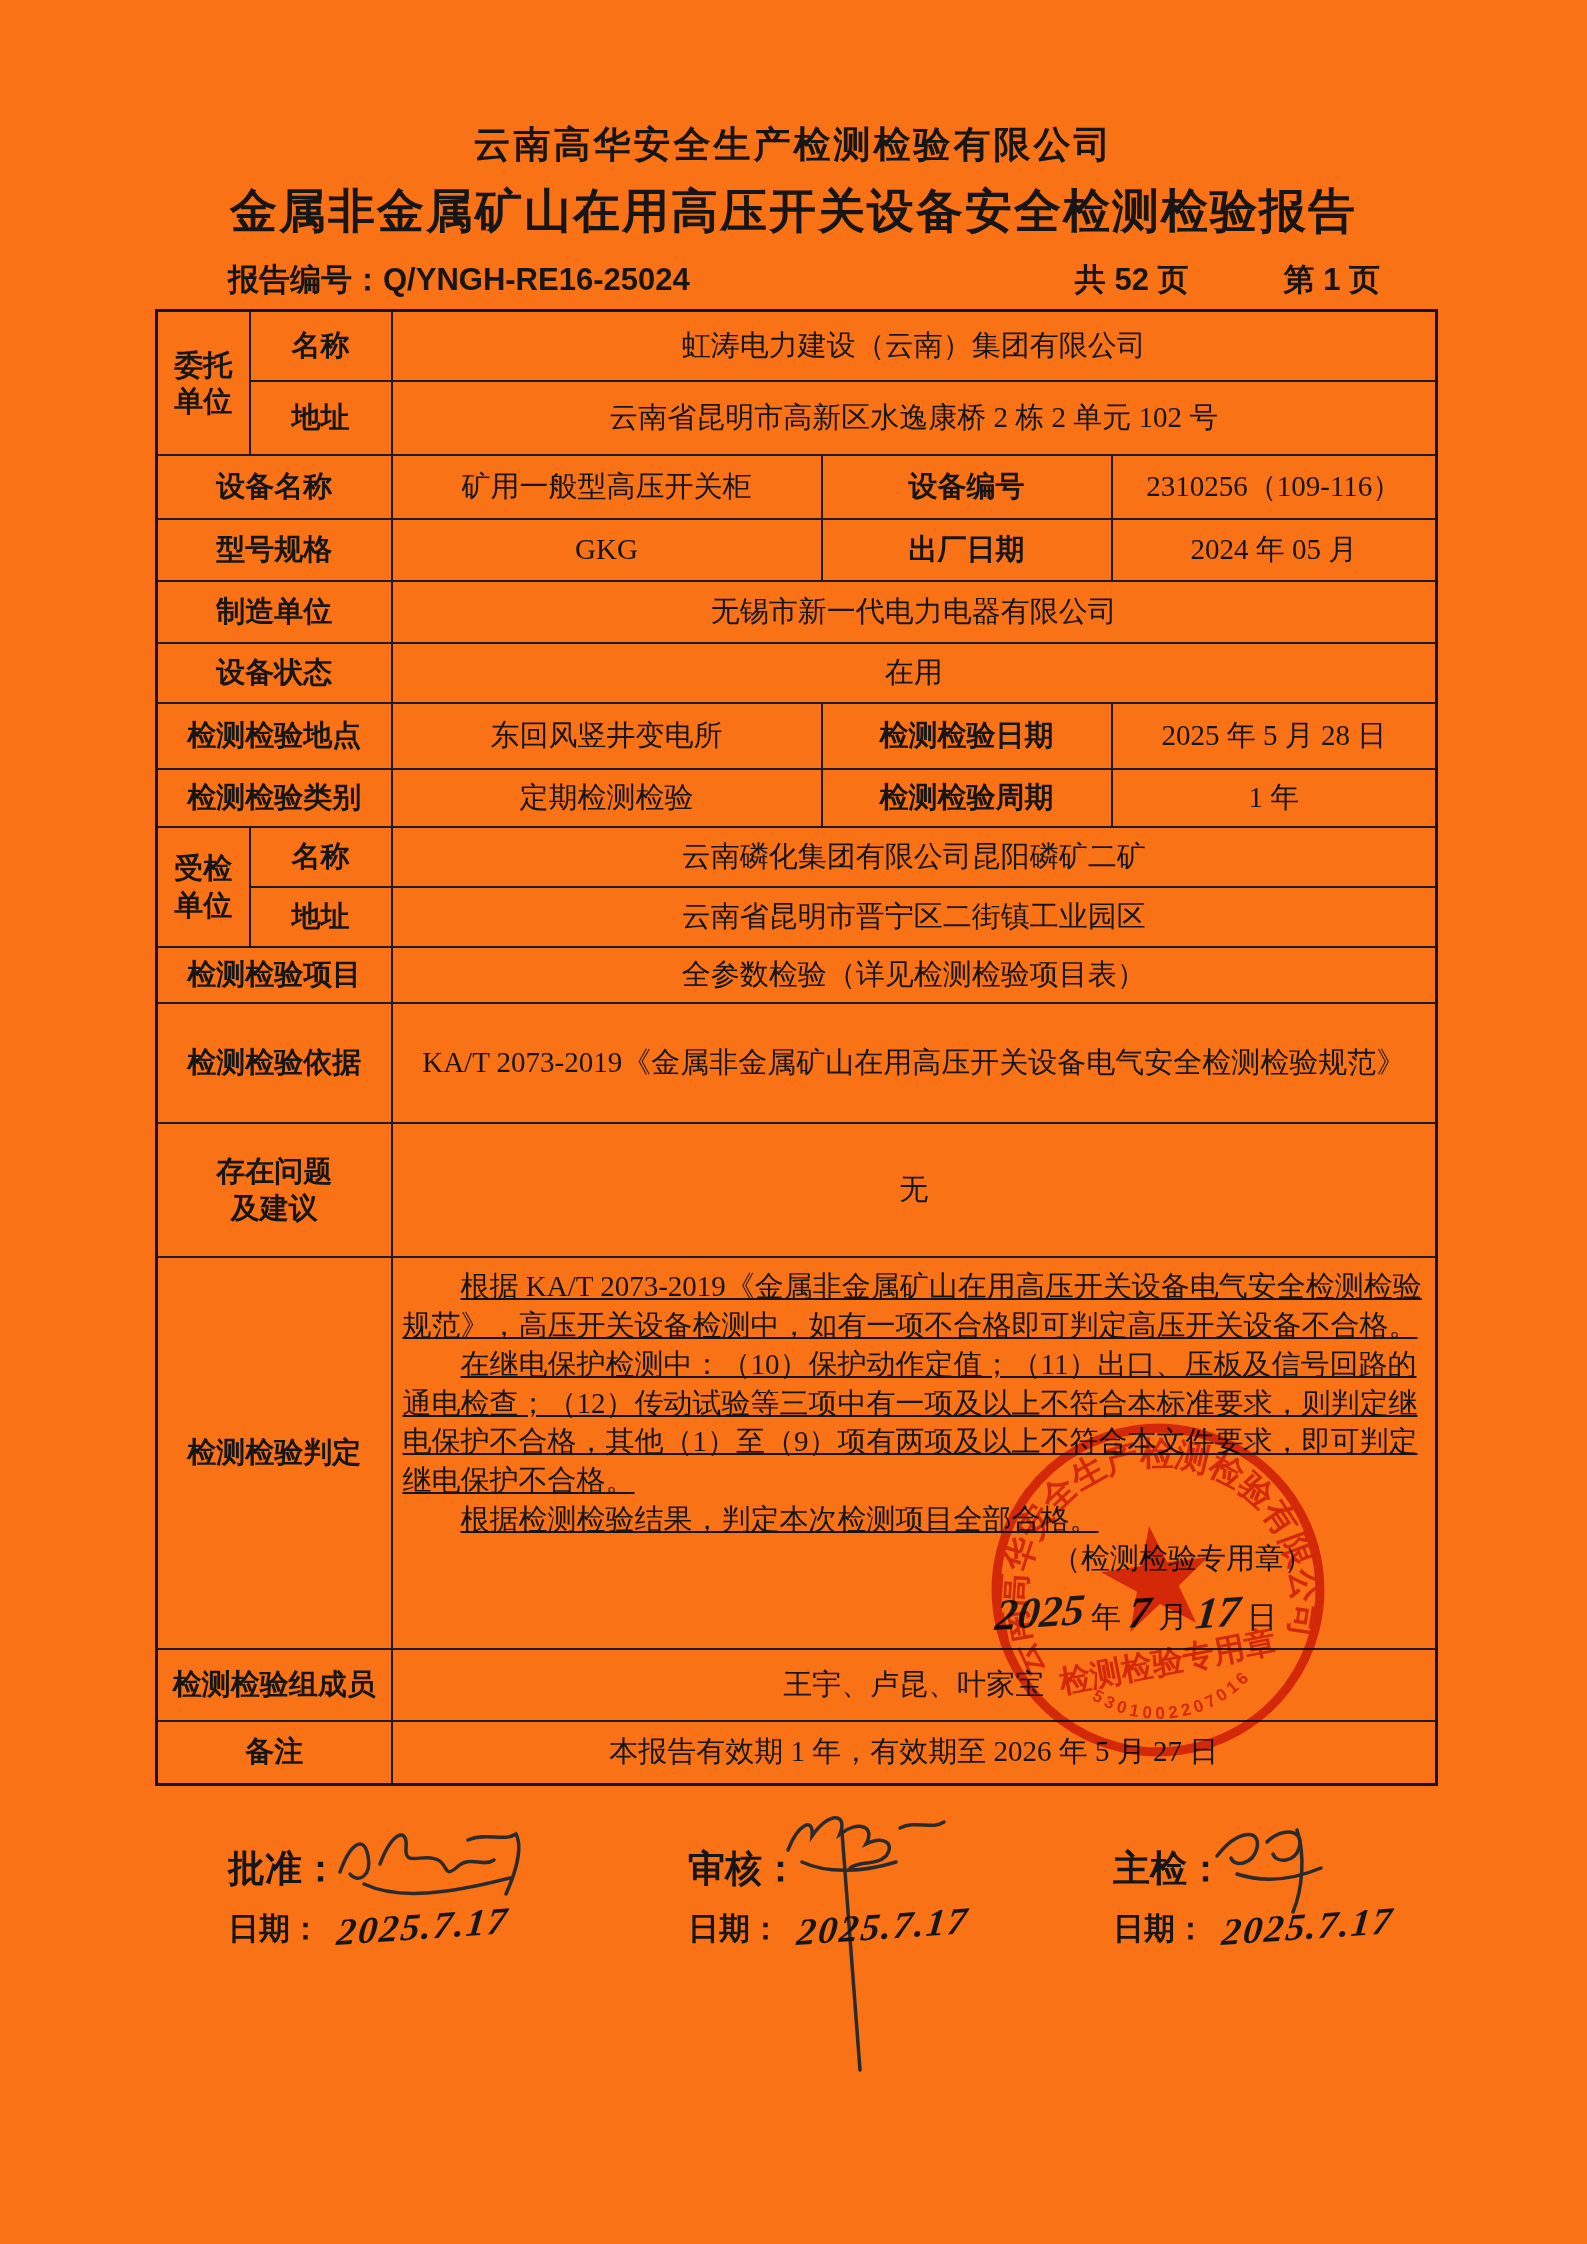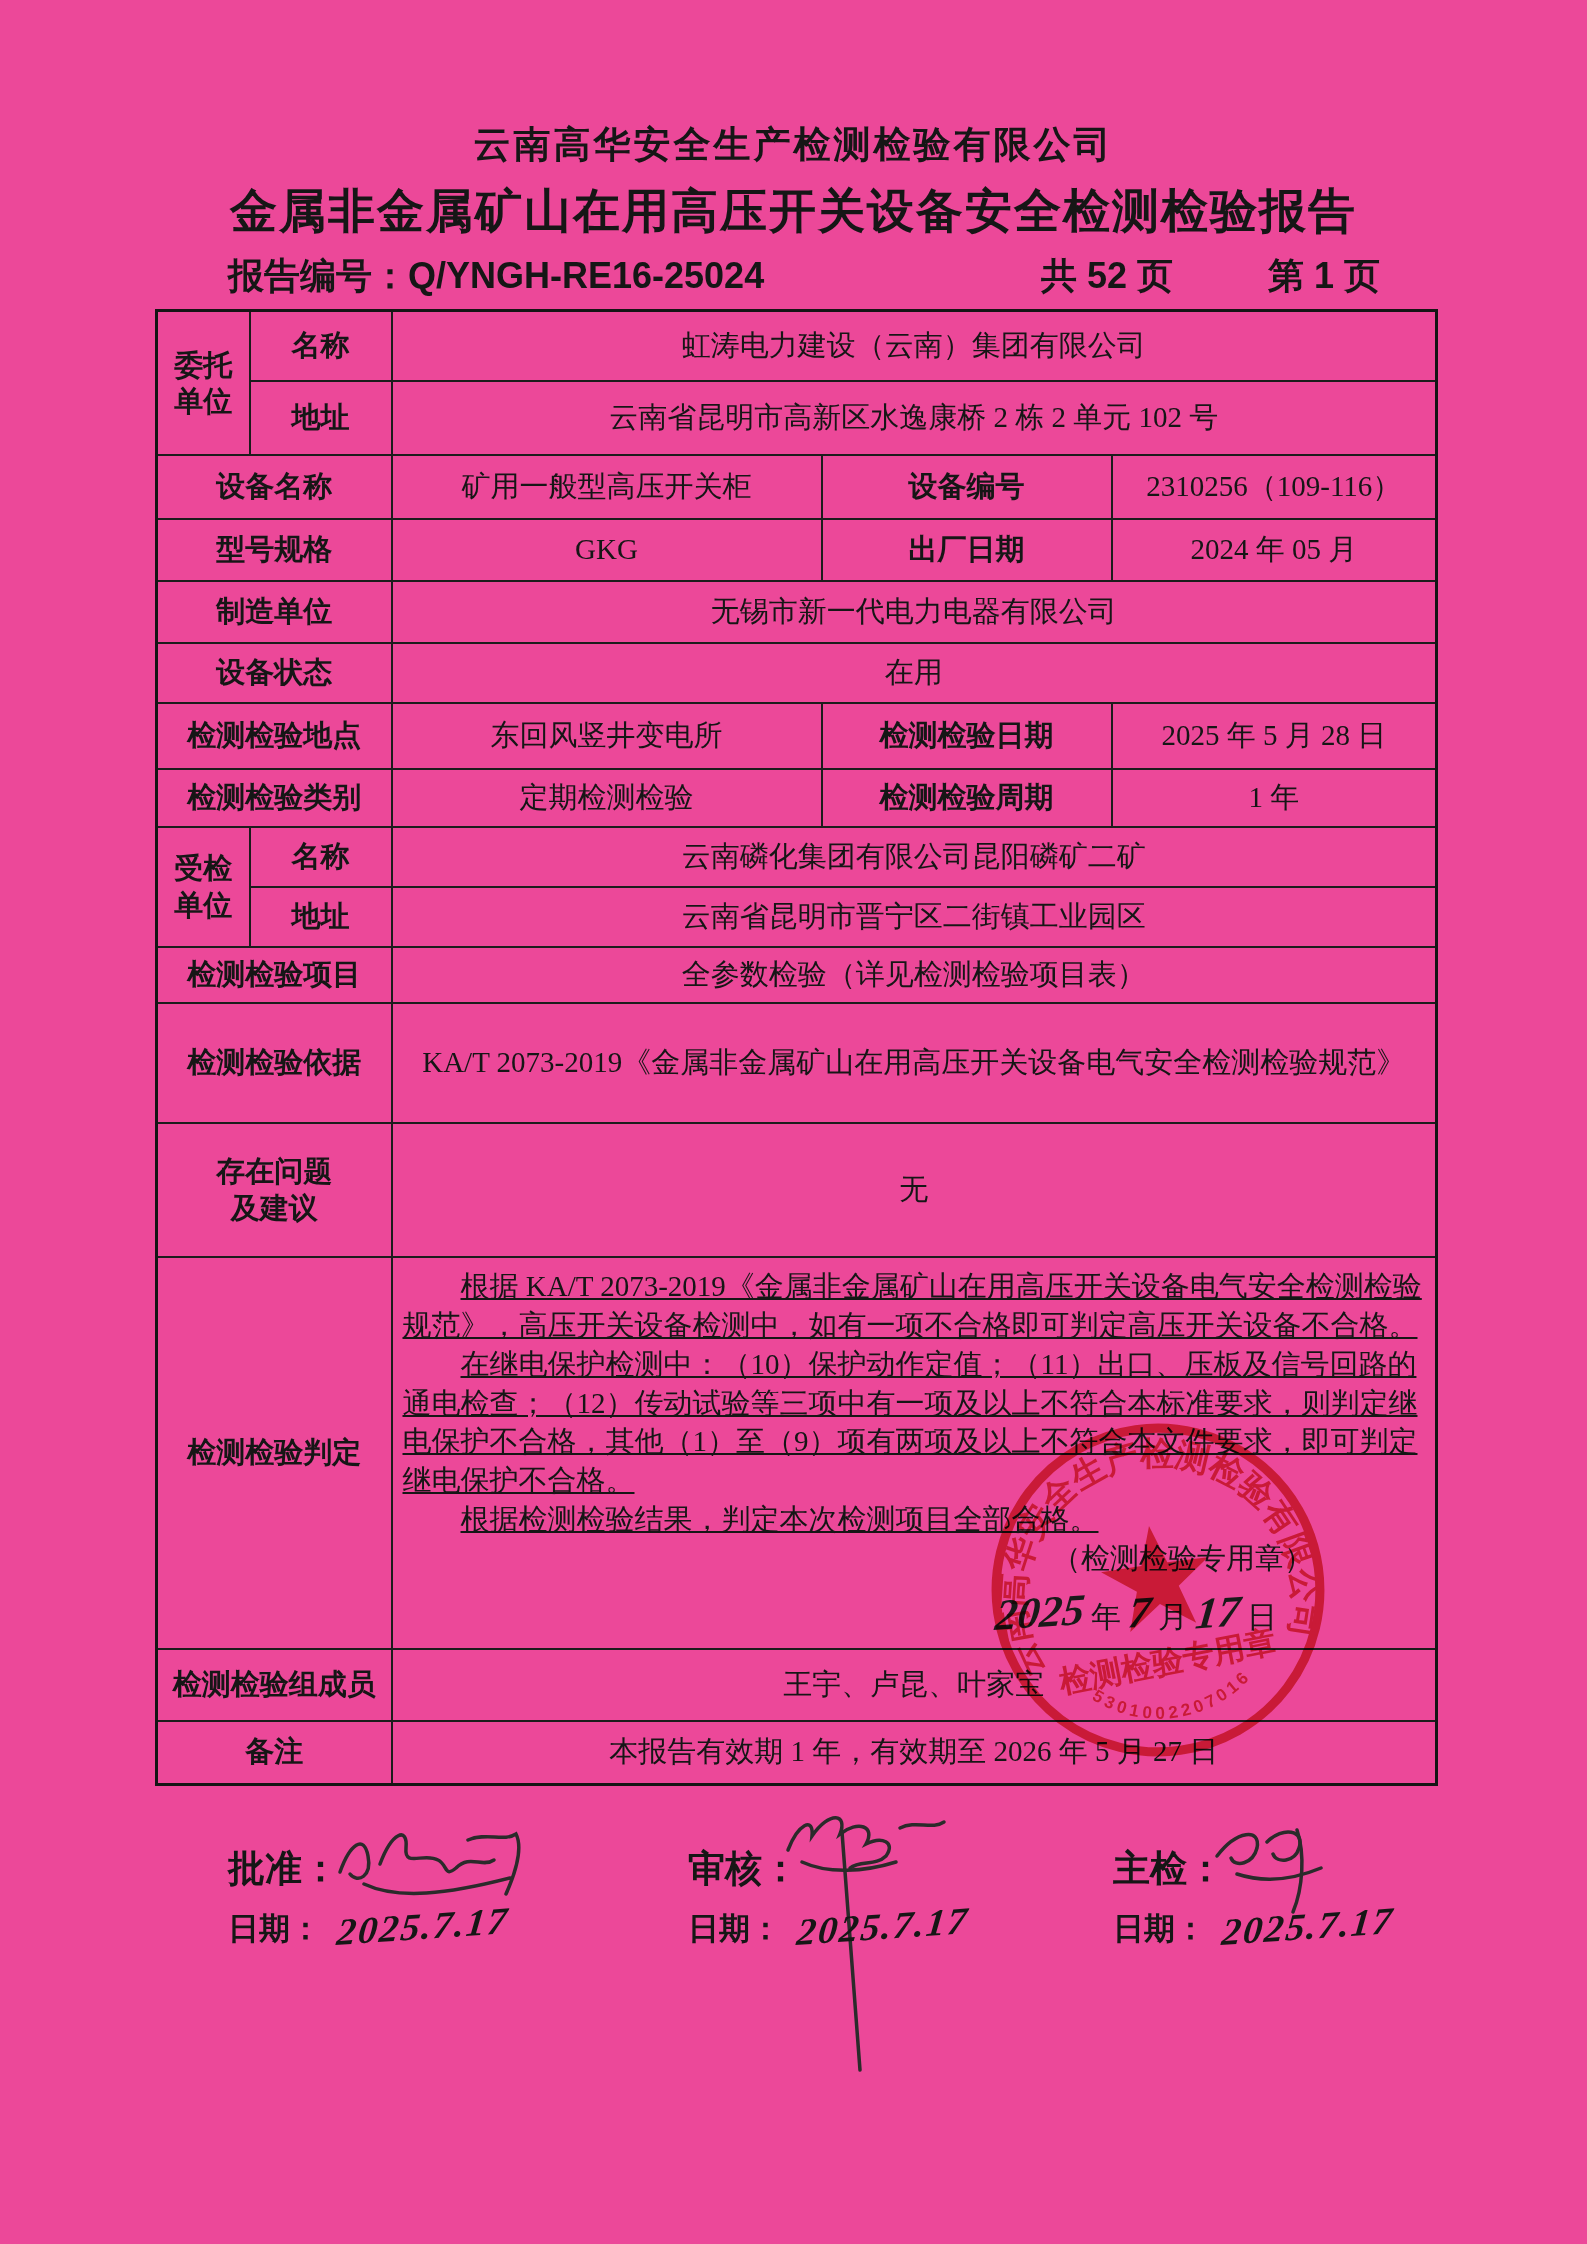--- a/index.html
+++ b/index.html
@@ -1,24 +1,24 @@
 <!DOCTYPE html>
 <html><head>
 <meta charset="utf-8">
 <style>
   * { margin:0; padding:0; box-sizing:border-box; }
   html,body { background:#9a9a9a; }
   .page {
     width:1587px; height:2244px; margin:0 auto; position:relative;
-    background:#ec4899; color:#161616;
+    background:#f97316; color:#161616;
     font-family:"Liberation Sans", sans-serif; overflow:hidden;
   }
   .title1 { padding-top:120px; text-align:center; font-size:37px; font-weight:700; letter-spacing:3px; }
   .title2 { text-align:center; font-size:47px; font-weight:700; letter-spacing:2px; margin-top:10px; }
-  .report-line { display:flex; align-items:baseline; margin:9px 152px 8px 228px; font-size:36px; font-weight:700; }
+  .report-line { display:flex; align-items:baseline; margin:16px 152px 8px 228px; font-size:31px; font-weight:700; }
   .report-line .pages { margin-left:auto; }
   .report-line .pagenum { margin:0 55px 0 95px; }
 
   table.main { border-collapse:collapse; margin-left:155px; width:1280px; table-layout:fixed; border:3px solid #151515; }
   table.main td { border:2px solid #1c1c1c; font-size:29px; text-align:center; vertical-align:middle; padding:4px 10px; }
   td.lab { font-weight:700; }
   td.val { font-family:"Liberation Serif", serif; }
   td.left { text-align:left; padding-left:14px; }
   .two-line div { line-height:1.25; }
 

